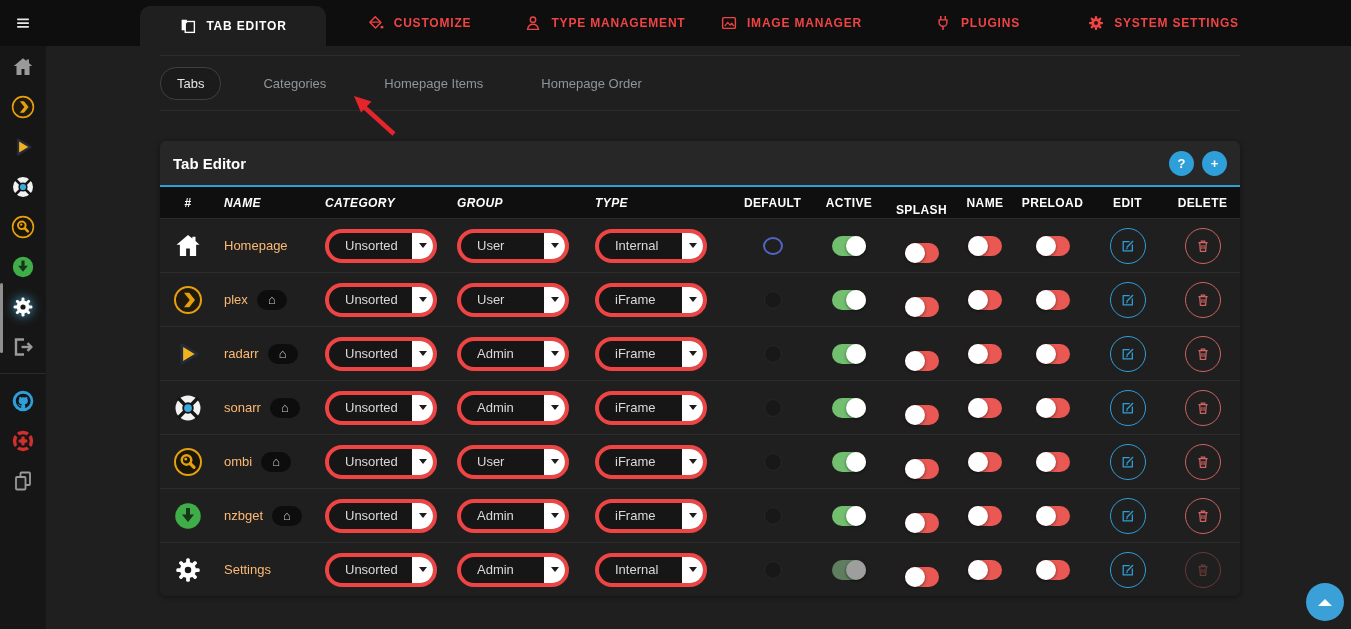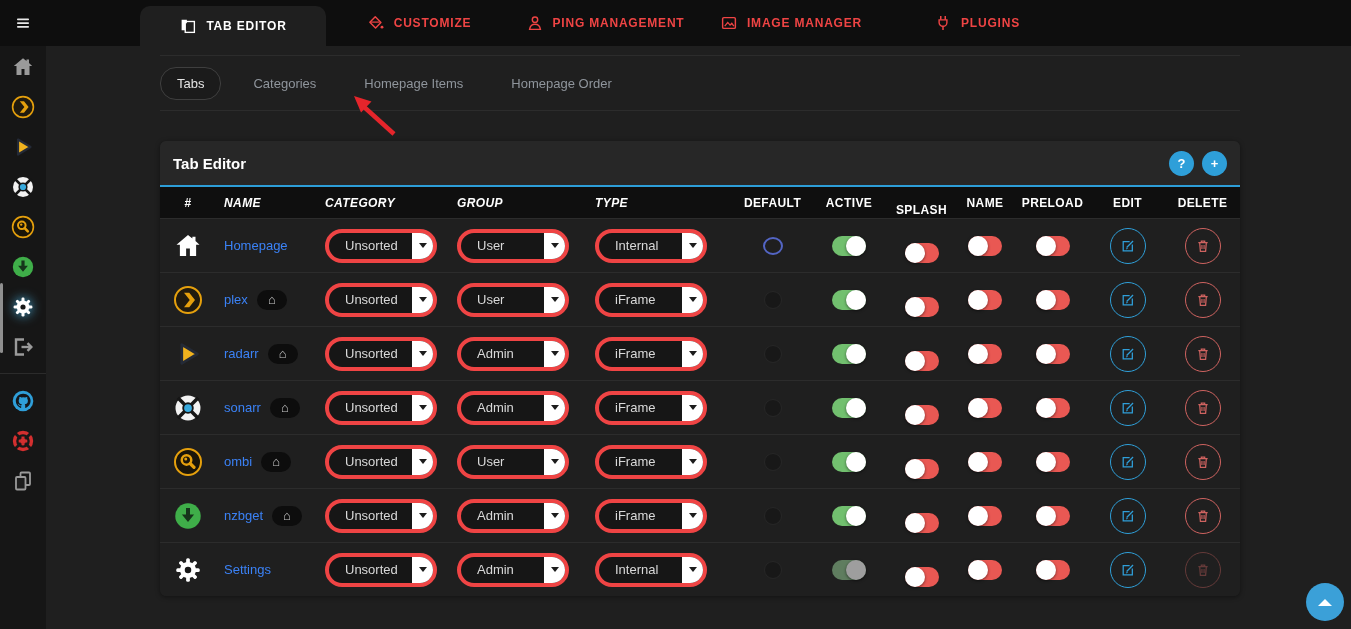--- a/index.html
+++ b/index.html
@@ -30,21 +30,21 @@
   .top-nav { display:flex; height:46px; padding-left:94px; }
   .nav-tab { width:186px; height:46px; display:flex; align-items:center; justify-content:center; gap:9px;
              color:#ef4444; font-size:12px; font-weight:bold; letter-spacing:.8px; cursor:pointer; }
   .nav-tab.active { background:#1f1f1f; border-radius:10px 10px 0 0; height:40px; margin-top:6px; color:#ffffff; }
 
   
   .content { position:absolute; left:46px; top:46px; width:1305px; height:583px; background:#1f1f1f; }
   .inner { margin-left:114px; width:1080px; }
 
   .subnav { border-top:1px solid #2c2c2c; border-bottom:1px solid #2c2c2c; margin-top:9px;
-            height:56px; display:flex; align-items:center; gap:16px; }
+            height:56px; display:flex; align-items:center; gap:26px; }
   .pill { font-size:13px; color:#8f959c; cursor:pointer; padding:8px 16px; }
   .pill.active { color:#e4e4e4; border:1px solid #3f3f3f; border-radius:16px; background:#1b1b1b; }
 
   .note-arrow { position:absolute; left:330px; top:88px; width:80px; height:60px; pointer-events:none; z-index:6; }
 
   
   .panel { margin-top:30px; width:1080px; border-radius:6px; overflow:hidden; background:#1f1f1f;
            box-shadow:0 1px 5px rgba(0,0,0,.45); }
   .panel-header { height:46px; background:#272727; border-bottom:2px solid #2d9ed8;
                   display:flex; align-items:center; justify-content:space-between; padding:0 13px; }
@@ -65,21 +65,21 @@
   .c-type { width:145px; padding-left:5px; }
   .c-def  { width:75px;  display:flex; justify-content:center; }
   .c-act  { width:78px;  display:flex; justify-content:center; }
   .c-spl  { width:67px;  display:flex; justify-content:center;margin-top:15px; }
   .c-png  { width:60px;  display:flex; justify-content:center; }
   .c-pre  { width:75px;  display:flex; justify-content:center; }
   .c-edit { width:75px;  display:flex; justify-content:center; }
   .c-del  { width:75px;  display:flex; justify-content:center; }
   .thead .c-name,.thead .c-cat,.thead .c-grp,.thead .c-type { display:block;font-style:italic; }
 
-  .row-name { color:#3b82f6; font-size:13px; }
+  .row-name { color:#fdba74; font-size:13px; }
   .badge { margin-left:9px; width:30px; height:20px; background:#0d0d0d; border-radius:10px;
            display:flex; align-items:center; justify-content:center; color:#c9c9c9; font-size:13px; line-height:1; }
   .row-ic { color:#ffffff; }
 
   .sel { width:112px; height:34px; border:4px solid #ef4444; border-radius:17px; background:#161616;
          position:relative; display:flex; align-items:center; padding-left:16px; overflow:hidden; cursor:pointer; }
   .sel-val { color:#d9d9d9; font-size:13px; }
   .cap { position:absolute; right:-1px; top:-1px; bottom:-1px; width:22px; background:#ffffff;
          display:flex; align-items:center; justify-content:center; }
   .caret { width:0; height:0; border-left:4px solid transparent; border-right:4px solid transparent;
@@ -292,33 +292,39 @@
       <div class="nav-tab">
         <svg class="ic sm">
           <use href="#i-paint"></use>
         </svg>
         <span class="nav-label">CUSTOMIZE</span>
       </div>
       <div class="nav-tab">
         <svg class="ic sm">
           <use href="#i-user"></use>
         </svg>
-        <span class="nav-label">PING MANAGEMENT</span>
+        <span class="nav-label">TYPE MANAGEMENT</span>
       </div>
       <div class="nav-tab">
         <svg class="ic sm">
           <use href="#i-image"></use>
         </svg>
         <span class="nav-label">IMAGE MANAGER</span>
       </div>
       <div class="nav-tab">
         <svg class="ic sm">
           <use href="#i-plug"></use>
         </svg>
         <span class="nav-label">PLUGINS</span>
+      </div>
+      <div class="nav-tab">
+        <svg class="ic sm">
+          <use href="#i-gear"></use>
+        </svg>
+        <span class="nav-label">SYSTEM SETTINGS</span>
       </div>
     </div>
 </header>
 
 <main class="content">
   <div class="inner">
 
     <div class="subnav" id="sub-nav">
         <div class="pill active">Tabs</div>
         <div class="pill">Categories</div>

